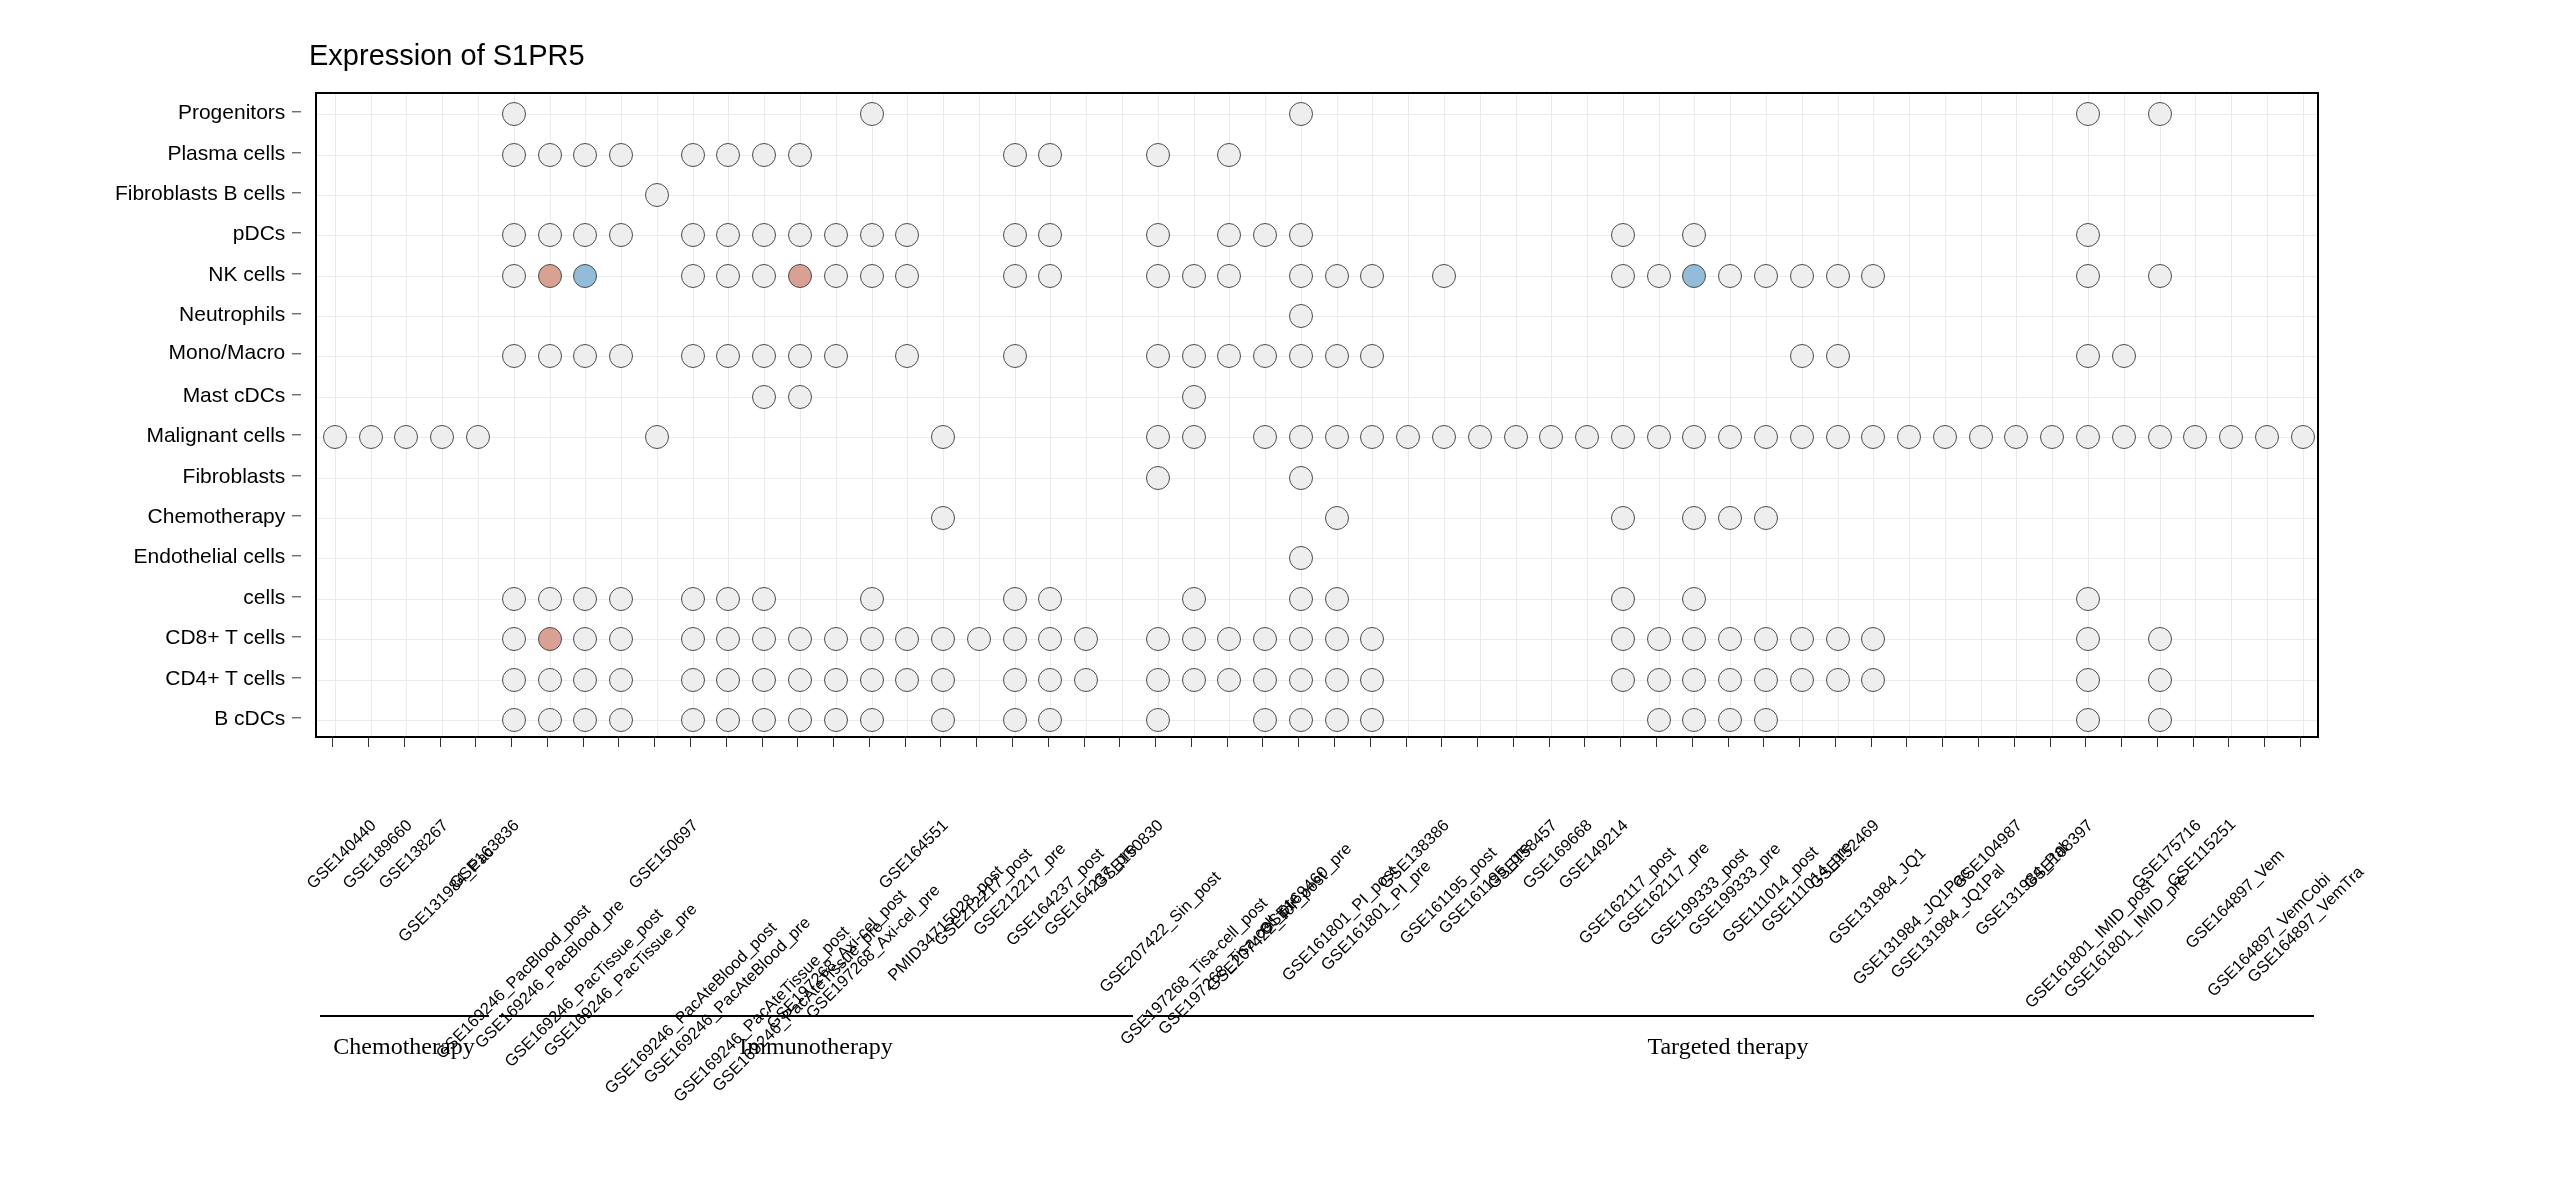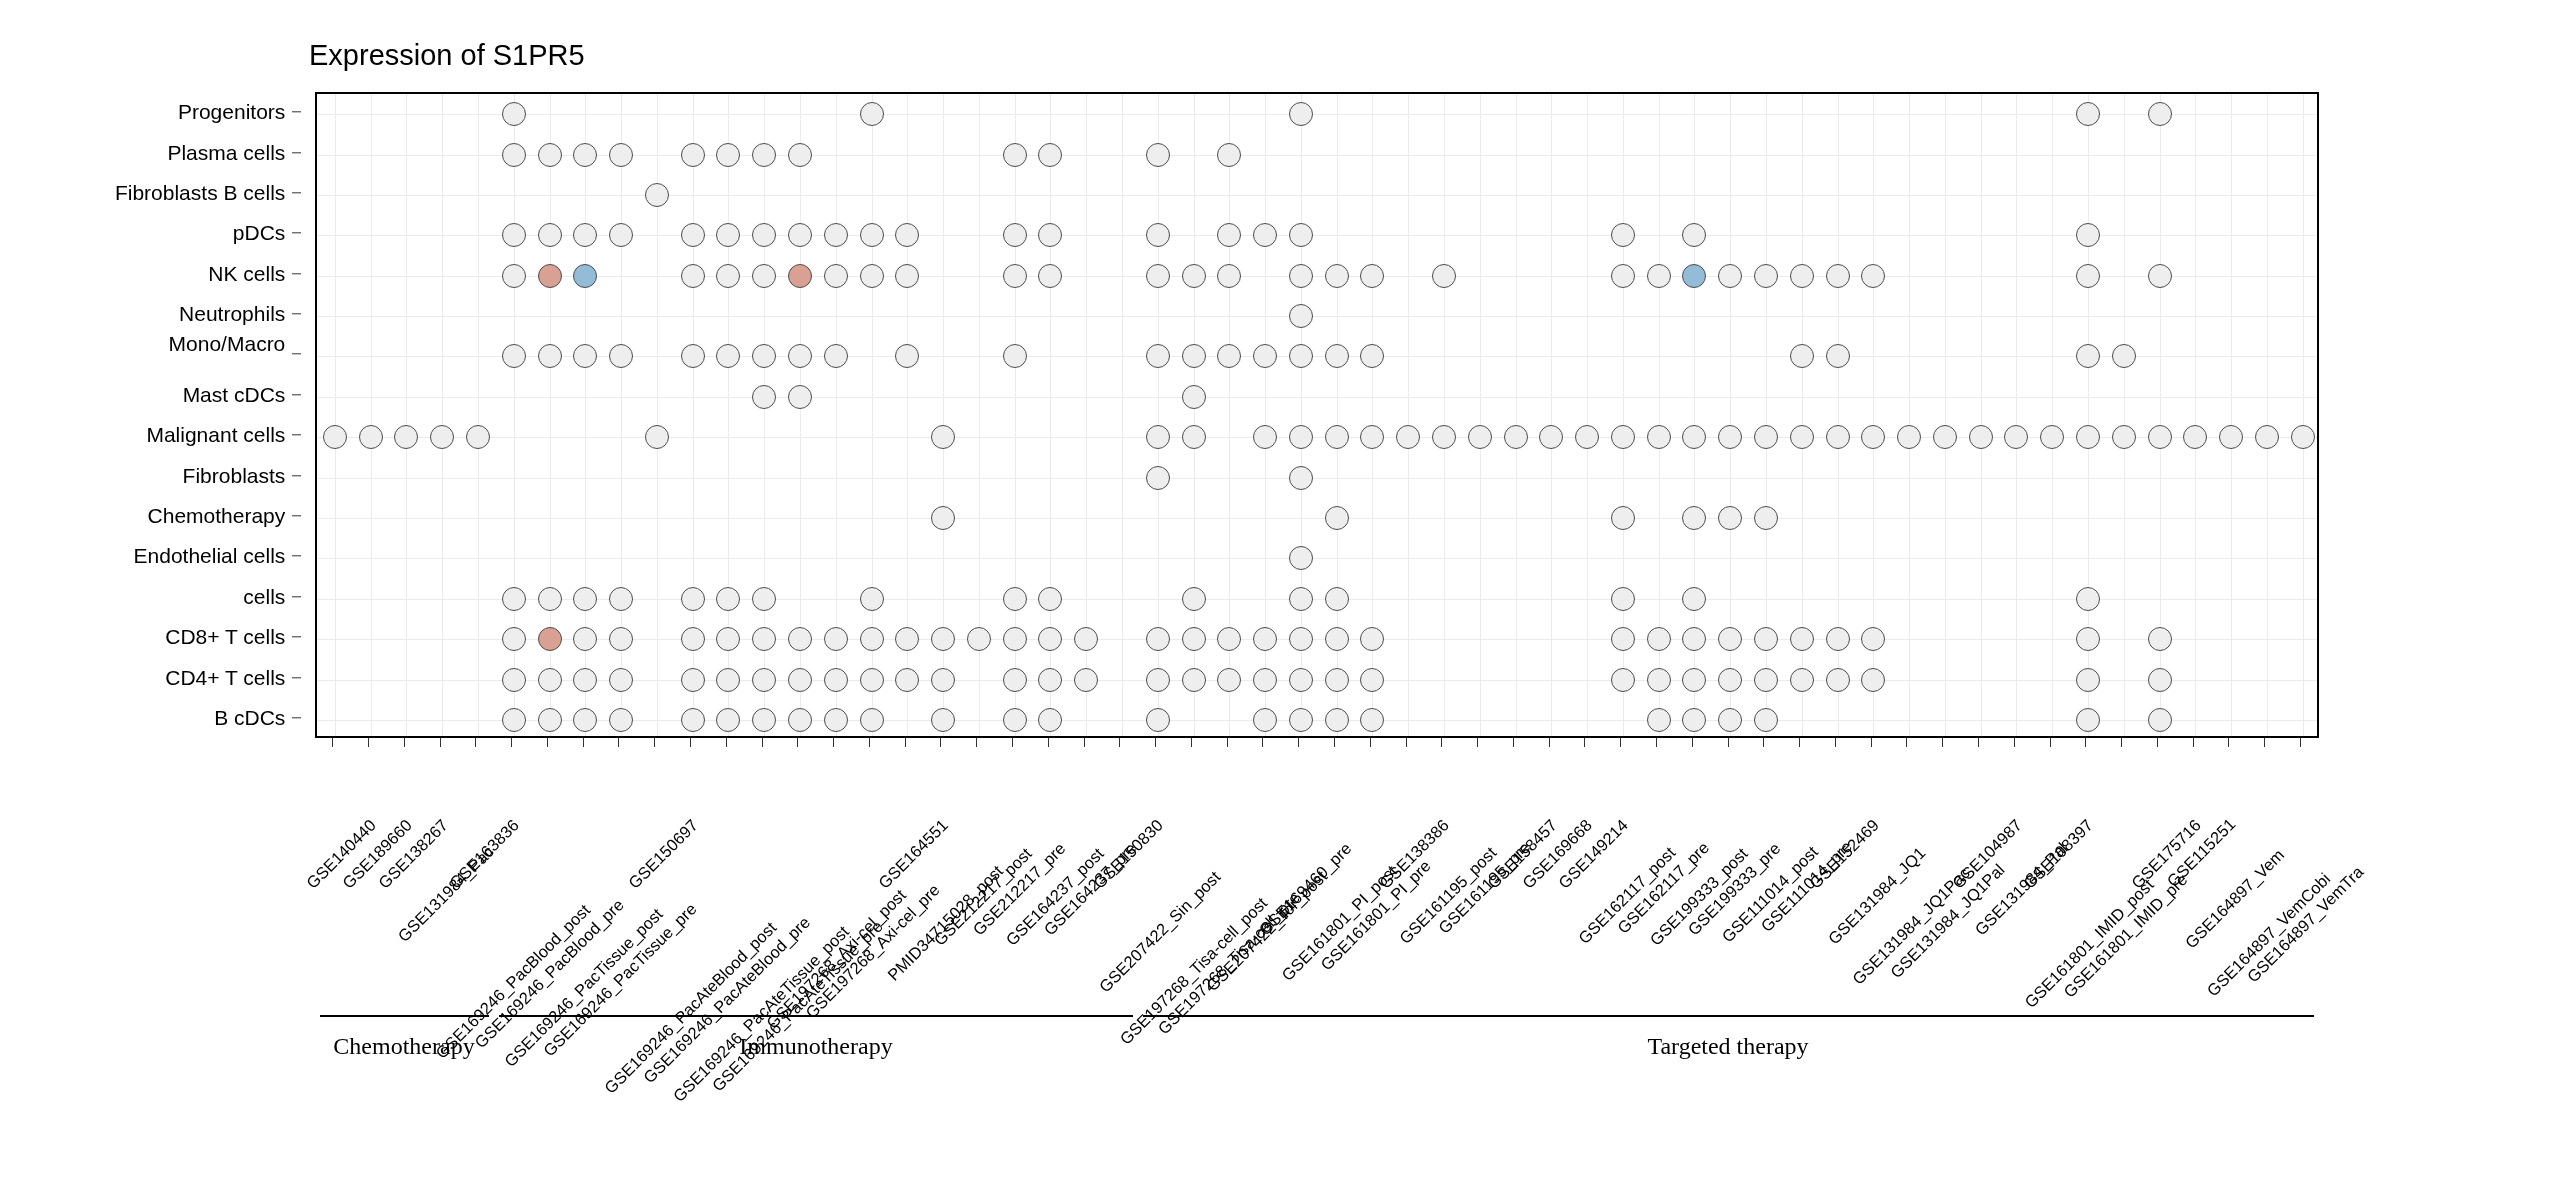--- a/index.html
+++ b/index.html
@@ -530,21 +530,21 @@
       <div class="y-label" style="top: 61px;">Plasma cells</div>
       <div class="y-tick" style="top: 101px;"></div>
       <div class="y-label" style="top: 101px;">Fibroblasts B cells</div>
       <div class="y-tick" style="top: 141px;"></div>
       <div class="y-label" style="top: 141px;">pDCs</div>
       <div class="y-tick" style="top: 182px;"></div>
       <div class="y-label" style="top: 182px;">NK cells</div>
       <div class="y-tick" style="top: 222px;"></div>
       <div class="y-label" style="top: 222px;">Neutrophils</div>
       <div class="y-tick" style="top: 262px;"></div>
-      <div class="y-label" style="top: 252px;">Mono/Macro</div>
+      <div class="y-label" style="top: 260px;">Mono/Macro</div>
       <div class="y-tick" style="top: 303px;"></div>
       <div class="y-label" style="top: 303px;">Mast cDCs</div>
       <div class="y-tick" style="top: 343px;"></div>
       <div class="y-label" style="top: 343px;">Malignant cells</div>
       <div class="y-tick" style="top: 384px;"></div>
       <div class="y-label" style="top: 384px;">Fibroblasts</div>
       <div class="y-tick" style="top: 424px;"></div>
       <div class="y-label" style="top: 424px;">Chemotherapy</div>
       <div class="y-tick" style="top: 464px;"></div>
       <div class="y-label" style="top: 464px;">Endothelial cells</div>

